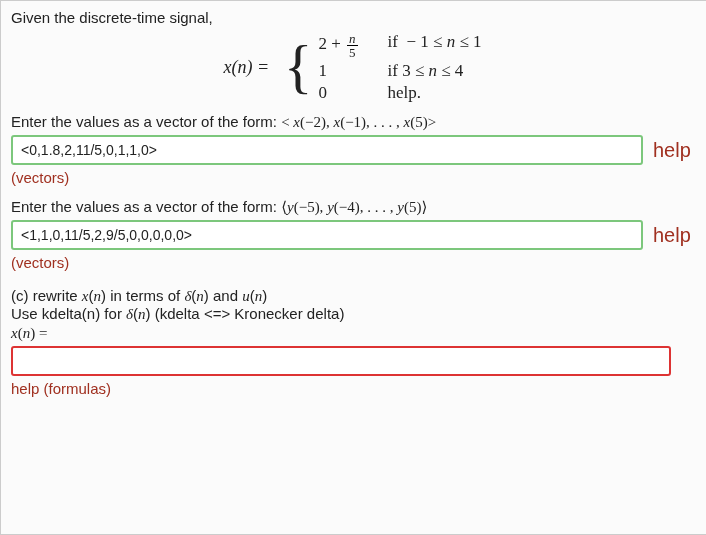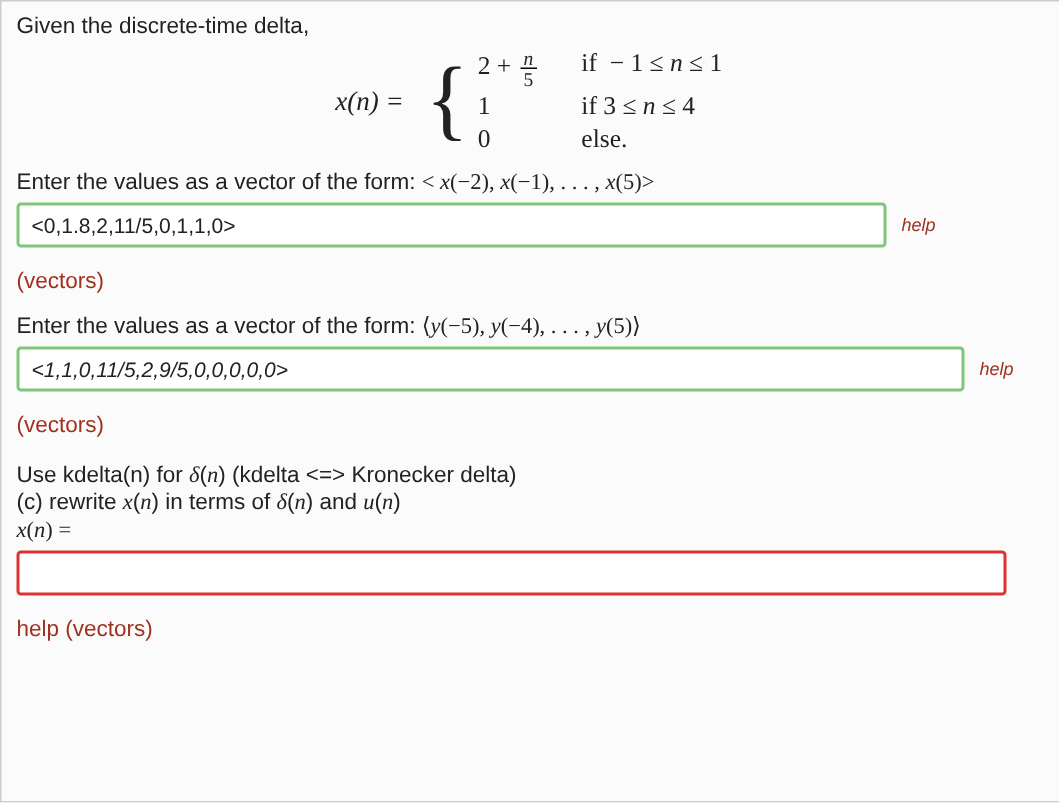--- a/index.html
+++ b/index.html
@@ -53,72 +53,71 @@
     text-align:center;
     font-size:13px;
     line-height:1.0;
     margin:0 2px;
   }
   .frac .num { display:block; border-bottom:1px solid #000; padding:0 2px;}
   .frac .den { display:block; padding:0 2px;}
   .row { display:flex; align-items:center; gap:10px; margin:4px 0 2px 0;}
   .answer-input {
     flex: 0 0 auto;
-    width: 580px;
+    width: 632px;
     border: 2px solid #7cc77c;
     border-radius:3px;
     background:#fff;
     padding:5px 8px;
     font-family: Arial, Helvetica, sans-serif;
     font-size:14px;
     color:#222;
     outline:none;
   }
   .answer-input.red {
     border: 2px solid #d33;
     width: 660px;
   }
-  .answer-input.narrow2 { width: 632px; font-style: italic; }
+  .answer-input.narrow2 { width: 632px; }
   .help-link {
     color: #a03020;
     cursor:pointer;
-    font-size:12px;
-    font-style:italic;
+    font-size:20px;
   }
   .vectors-link {
     color:#a03020;
     cursor:pointer;
     font-size:15px;
     display:inline-block;
-    margin-top:12px;
+    margin-top:2px;
     margin-bottom:6px;
   }
   .ser { font-family:'Times New Roman',serif; }
   .angle { font-family:'Times New Roman',serif;text-align:center; }
   .section { margin-top:6px; }
   .spacer-sm{height:4px;}
 </style>
 </head>
 <body>
 
 <div class="outer">
 
-  <div class="prompt">Given the discrete-time delta,</div>
+  <div class="prompt">Given the discrete-time signal,</div>
 
   <div class="math-block">
     <div class="piecewise">
       <span class="lhs ser"><span class="mi">x</span>(<span class="mi">n</span>)&nbsp;=&nbsp;</span>
       <span class="brace">{</span>
       <span class="cases">
         <span>2 + <span class="frac"><span class="num mi">n</span><span class="den">5</span></span></span>
         <span><span class="ser">if&nbsp; − 1 ≤ <span class="mi">n</span> ≤ 1</span></span>
         <span>1</span>
         <span><span class="ser">if 3 ≤ <span class="mi">n</span> ≤ 4</span></span>
         <span>0</span>
-        <span><span class="ser">else.</span></span>
+        <span><span class="ser">help.</span></span>
       </span>
     </div>
   </div>
 
   <div class="section">
     <div>
       <span>Enter the values as a vector of the form: </span><span class="ser">&lt; <span class="mi">x</span>(−2), <span class="mi">x</span>(−1), . . . , <span class="mi">x</span>(5)&gt;</span>
     </div>
     <div class="row">
       <input class="answer-input" value="&lt;0,1.8,2,11/5,0,1,1,0&gt;" style="">
@@ -134,22 +133,22 @@
     <div class="row">
       <input class="answer-input narrow2" value="&lt;1,1,0,11/5,2,9/5,0,0,0,0,0&gt;" style="">
       <span class="help-link">help</span>
     </div>
     <span class="vectors-link">(vectors)</span>
   </div>
 
   <div class="spacer-sm"></div>
 
   <div class="section">
+    <div>(c) rewrite <span class="mi">x</span>(<span class="mi">n</span>) in terms of <span class="mi">δ</span>(<span class="mi">n</span>) and <span class="mi">u</span>(<span class="mi">n</span>)</div>
     <div>Use kdelta(n) for <span class="mi">δ</span>(<span class="mi">n</span>) (kdelta &lt;=&gt; Kronecker delta)</div>
-    <div>(c) rewrite <span class="mi">x</span>(<span class="mi">n</span>) in terms of <span class="mi">δ</span>(<span class="mi">n</span>) and <span class="mi">u</span>(<span class="mi">n</span>)</div>
     <div class="ser" style="margin-top:2px;"><span class="mi">x</span>(<span class="mi">n</span>) =</div>
     <div class="row">
       <input class="answer-input red" value="" style="">
     </div>
-    <span class="vectors-link">help (vectors)</span>
+    <span class="vectors-link">help (formulas)</span>
   </div>
 
 </div>
 
 </body></html>

